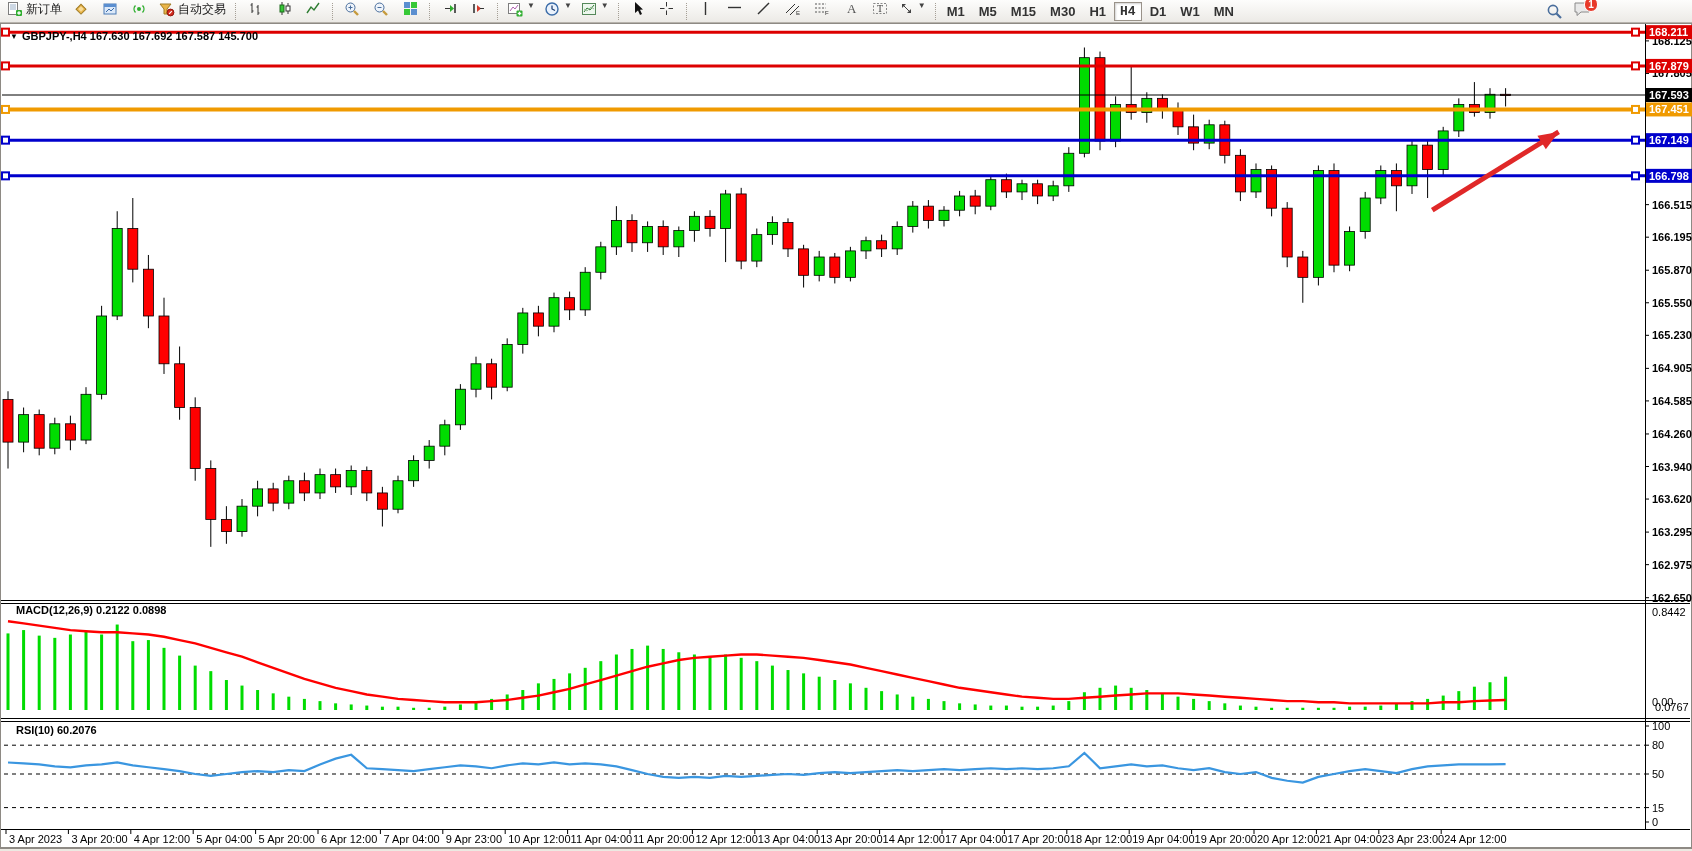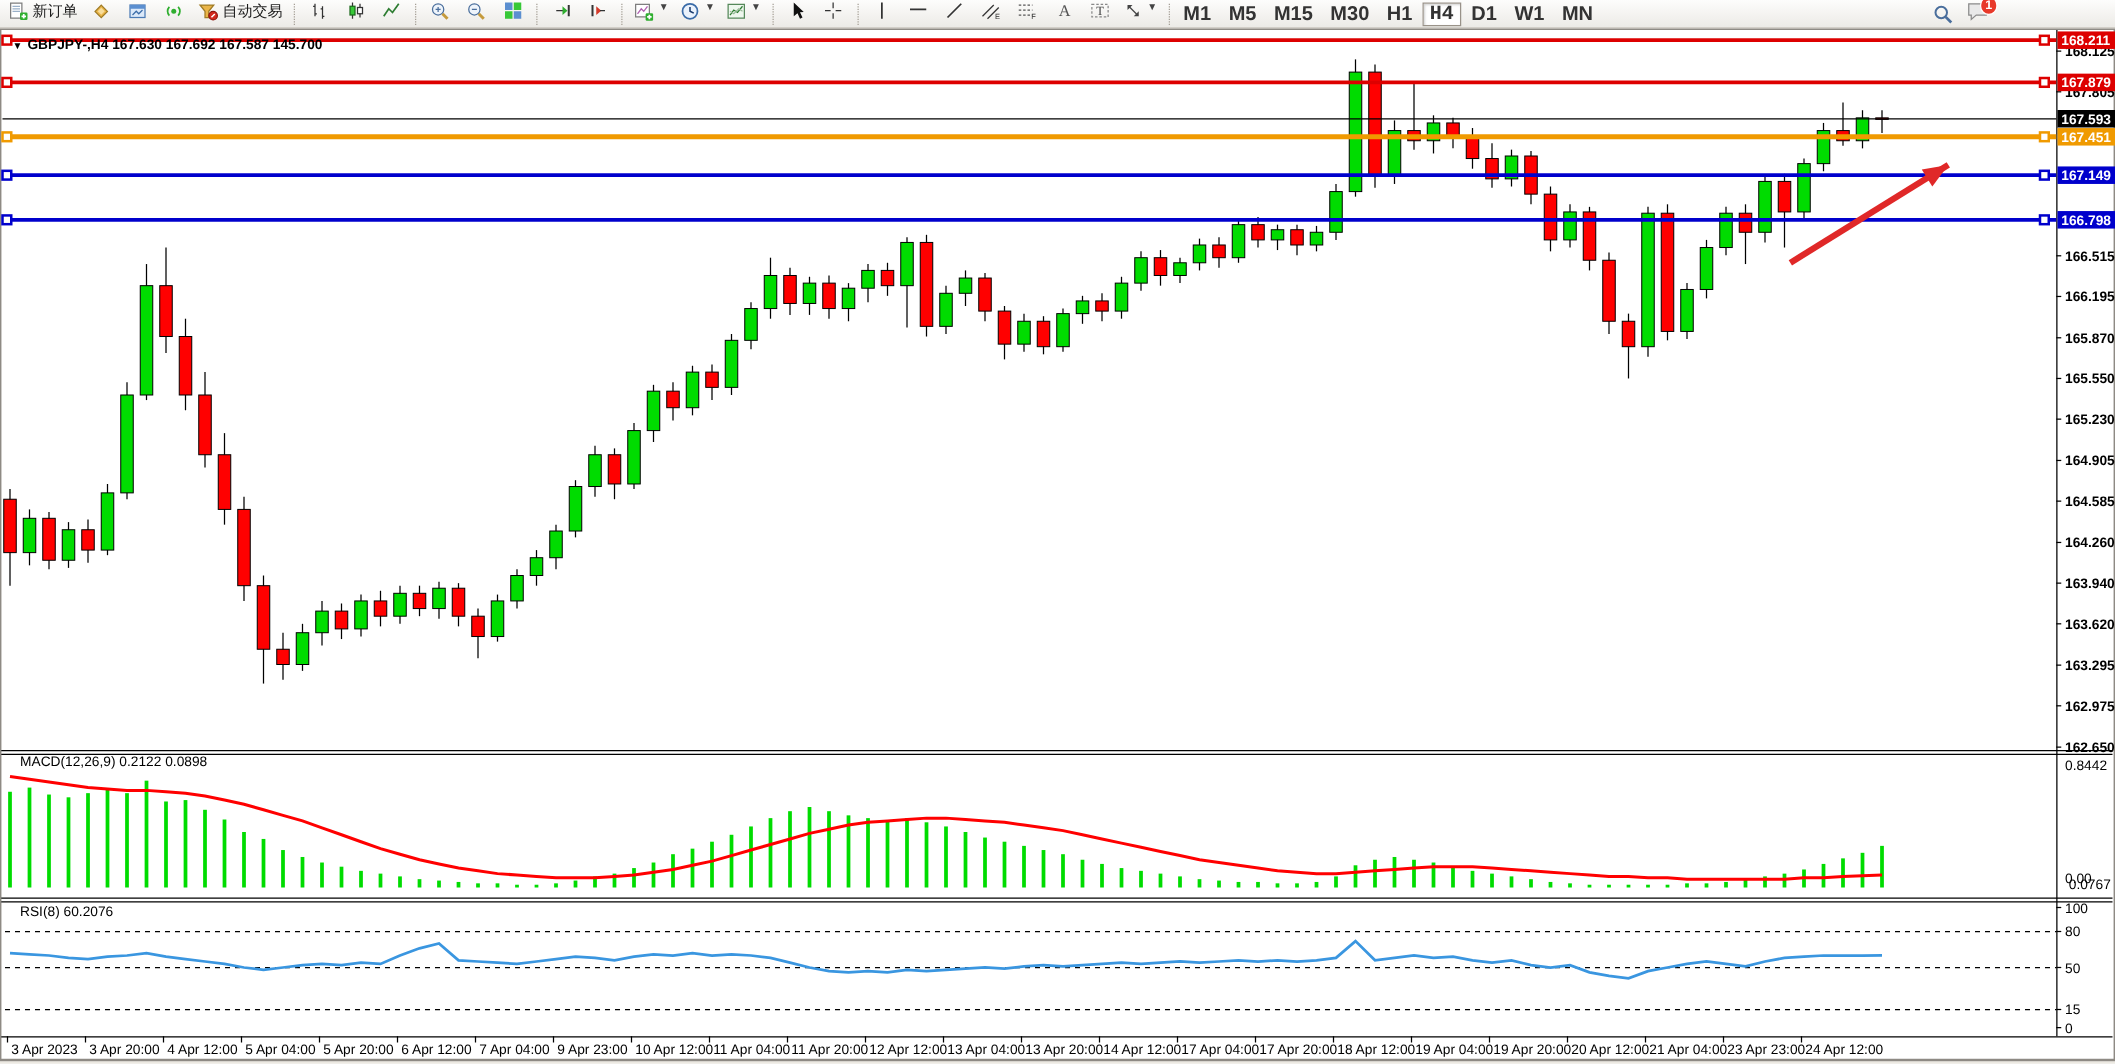--- a/index.html
+++ b/index.html
@@ -9,37 +9,37 @@
   
   .toolbar{position:absolute;top:0;left:0;width:1692px;height:23px;
     background:linear-gradient(#fdfdfc,#eceae6);border-bottom:1px solid #b7b3ac;
     display:flex;align-items:center;padding:0 3px;box-sizing:border-box;gap:1px;z-index:5;}
   .tb{height:20px;min-width:20px;display:flex;align-items:flex-start;justify-content:center;
     gap:3px;padding:0 3px;border:1px solid transparent;border-radius:2px;
     font-size:12px;color:#1a1a1a;cursor:default;}
   .tb svg{display:block;}
   .caret{font-size:8px;color:#444;margin-left:1px;}
   .sep{width:0;height:17px;border-left:1px dotted #a59f96;margin:0 4px;}
-  .tf{font-size:16px;font-weight:bold;color:#333;padding:2px 5px;border:1px solid transparent;height:13px;line-height:13px;}
+  .tf{font-size:13px;font-weight:bold;color:#333;padding:2px 5px;border:1px solid transparent;height:13px;line-height:13px;}
   .tf.active{background:#fff;border:1px solid #999289;box-shadow:inset 1px 1px 2px rgba(0,0,0,.18);font-family:Liberation Mono, monospace;}
   .right-icons{display:flex;align-items:center;gap:10px;margin-left:auto;margin-right:98px;}
   .badge{position:absolute;top:-4px;right:-7px;background:#e8392a;color:#fff;font-size:10px;
     font-weight:bold;border-radius:8px;min-width:12px;height:13px;line-height:13px;text-align:center;
     border:1px solid #fff;}
   .chat-wrap{position:relative;}
 
   
   .chartwin{position:absolute;top:23px;left:0;width:1692px;height:826px;background:#fff;
     border:1px solid #8e8a84;box-sizing:border-box;}
   #chart-svg{position:absolute;top:0;left:0;width:1692px;height:851px;z-index:2;}
 
   .sym-label{position:absolute;left:10px;top:30px;z-index:3;font-size:11px;font-weight:bold;
     color:#000;display:flex;align-items:center;gap:4px;}
   .sym-label .tri{font-size:8px;}
-  .ind-label{position:absolute;z-index:3;font-size:11px;color:#000;font-weight:normal;}
+  .ind-label{position:absolute;z-index:3;font-size:11px;color:#000;font-weight:bold;}
 </style>
 </head>
 <body>
 
 <div class="toolbar">
   <div class="tb">
     <svg width="16" height="16" viewBox="0 0 16 16">
       <rect x="1.5" y="1.5" width="9" height="12" fill="#fff" stroke="#7e7e7e"></rect>
       <line x1="3" y1="4" x2="9" y2="4" stroke="#9ab0c8"></line>
         <line x1="3" y1="6" x2="9" y2="6" stroke="#9ab0c8"></line>
@@ -268,21 +268,21 @@
   </div>
 </div>
 
 <div class="chartwin"></div>
 
 <div class="sym-label">
   <span class="tri">▼</span>
   <span>GBPJPY-,H4  167.630 167.692 167.587 145.700</span>
 </div>
 <div class="ind-label" style="left:16px;top:604px;">MACD(12,26,9) 0.2122 0.0898</div>
-<div class="ind-label" style="left:16px;top:724px;">RSI(8) 60.2076</div>
+<div class="ind-label" style="left:16px;top:724px;">RSI(10) 60.2076</div>
 
 <svg id="chart-svg" viewBox="0 0 1692 851">
     <rect x="0.5" y="23.5" width="1691" height="824" fill="none" stroke="#8e8a84"></rect>
     <line x1="1" y1="600.5" x2="1690" y2="600.5" stroke="#000"></line>
     <line x1="1" y1="603.5" x2="1690" y2="603.5" stroke="#000"></line>
     <line x1="1" y1="718.5" x2="1690" y2="718.5" stroke="#000"></line>
     <line x1="1" y1="721.5" x2="1690" y2="721.5" stroke="#000"></line>
     <line x1="1" y1="829.5" x2="1690" y2="829.5" stroke="#000"></line>
     <line x1="1645.5" y1="24" x2="1645.5" y2="829" stroke="#000"></line>
     <line x1="8" y1="391.2520999999982" x2="8" y2="468.5441000000002" stroke="#000000"></line>

